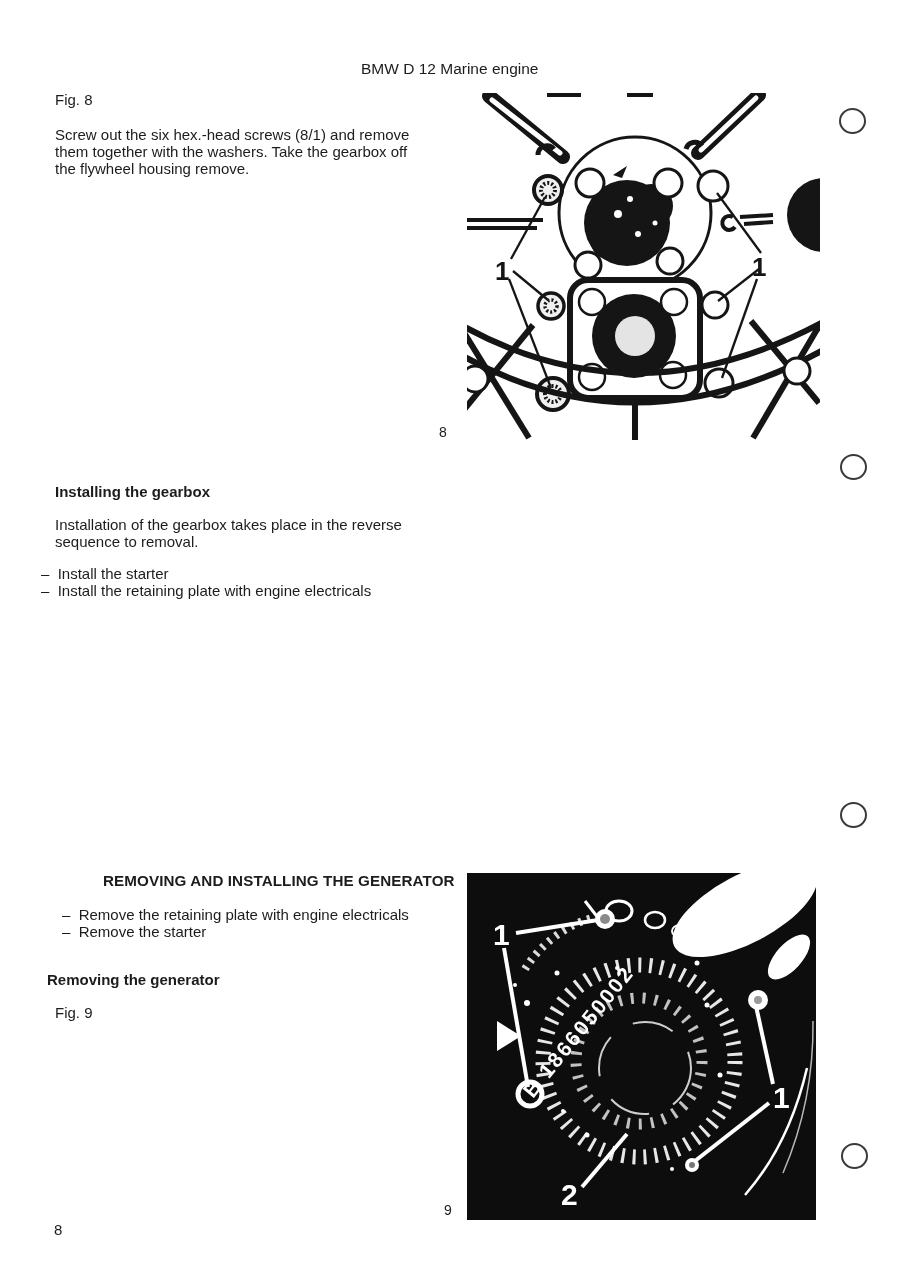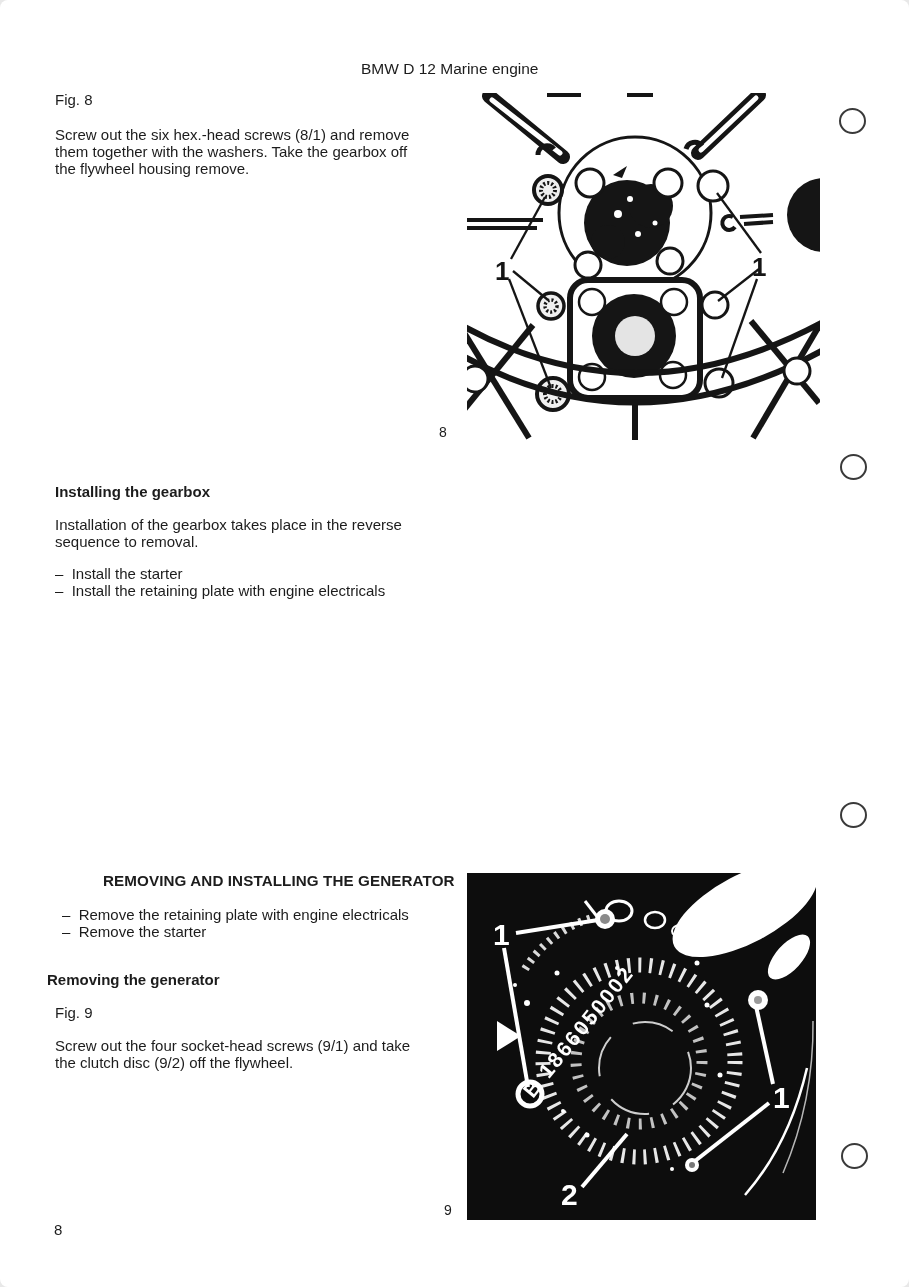--- a/index.html
+++ b/index.html
@@ -1,19 +1,19 @@
 <!DOCTYPE html>
 <html><head>
 <meta charset="utf-8">
 <style>
   html,body{margin:0;padding:0;background:#e8e8e8;}
   .page{
     position:relative;width:909px;height:1287px;background:#ffffff;
     font-family:"Liberation Sans","DejaVu Sans",sans-serif;color:#1c1c1c;
-    overflow:hidden;margin:0 auto;border-radius:8px;
+    overflow:hidden;margin:0 auto;
   }
   .abs{position:absolute;}
   .t{font-size:15px;line-height:17.2px;white-space:pre;}
   .bold{font-weight:bold;}
   .caps{letter-spacing:.1px;margin-left:48px;}
   .fignum{font-size:14px;}
   .punch{position:absolute;width:23px;height:22px;border:2px solid #3a3a3a;border-radius:50%;background:transparent;}
   svg text{font-family:"Liberation Sans","DejaVu Sans",sans-serif;}
   .callout{font-weight:bold;}
 </style>
@@ -121,36 +121,32 @@
     <text x="285" y="183" font-size="26" class="callout" fill="#151515">1</text>
   </svg>
 
   <div class="abs fignum" style="left:439px;top:424px;">8</div>
 
   <div class="abs t bold" style="left:55px;top:483px;">Installing the gearbox</div>
   <div class="abs" style="left:55px;top:516px;">
     <div class="t">Installation of the gearbox takes place in the reverse</div>
     <div class="t">sequence to removal.</div>
   </div>
-  <div class="abs" style="left:55px;top:565px;">
+  <div class="abs" style="left:41px;top:565px;">
     <div class="t">–  Install the starter</div>
     <div class="t">–  Install the retaining plate with engine electricals</div>
   </div>
 
   <div class="abs t bold caps" style="left:55px;top:872px;font-size:15.2px;">REMOVING AND INSTALLING THE GENERATOR</div>
   <div class="abs" style="left:62px;top:906px;">
     <div class="t">–  Remove the retaining plate with engine electricals</div>
     <div class="t">–  Remove the starter</div>
   </div>
   <div class="abs t bold" style="left:47px;top:971px;">Removing the generator</div>
   <div class="abs t" style="left:55px;top:1004px;">Fig. 9</div>
-  <div class="abs" style="left:55px;top:1037px;">
-    <div class="t">Screw out the four socket-head screws (9/1) and take</div>
-    <div class="t">the clutch disc (9/2) off the flywheel.</div>
-  </div>
 
   <svg class="abs" style="left:467px;top:873px;" width="349" height="347" viewBox="0 0 349 347">
     <rect width="349" height="347" fill="#0d0d0d"></rect>
     <g>
       <ellipse cx="278" cy="36" rx="80" ry="34" fill="#ffffff" transform="rotate(-28 278 36)"></ellipse>
       <ellipse cx="322" cy="84" rx="28" ry="13" fill="#ffffff" transform="rotate(-48 322 84)"></ellipse>
     </g>
     <g stroke="#ffffff" fill="none">
       <path d="M 340,195 Q 322,272 278,322" stroke-width="2.5"></path>
       <path d="M 346,148 Q 347,228 316,300" stroke-width="1.5" opacity=".7"></path>

